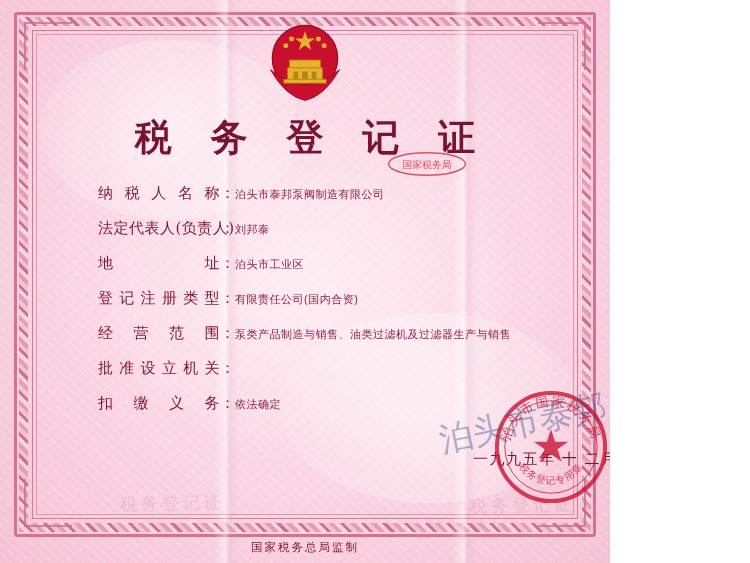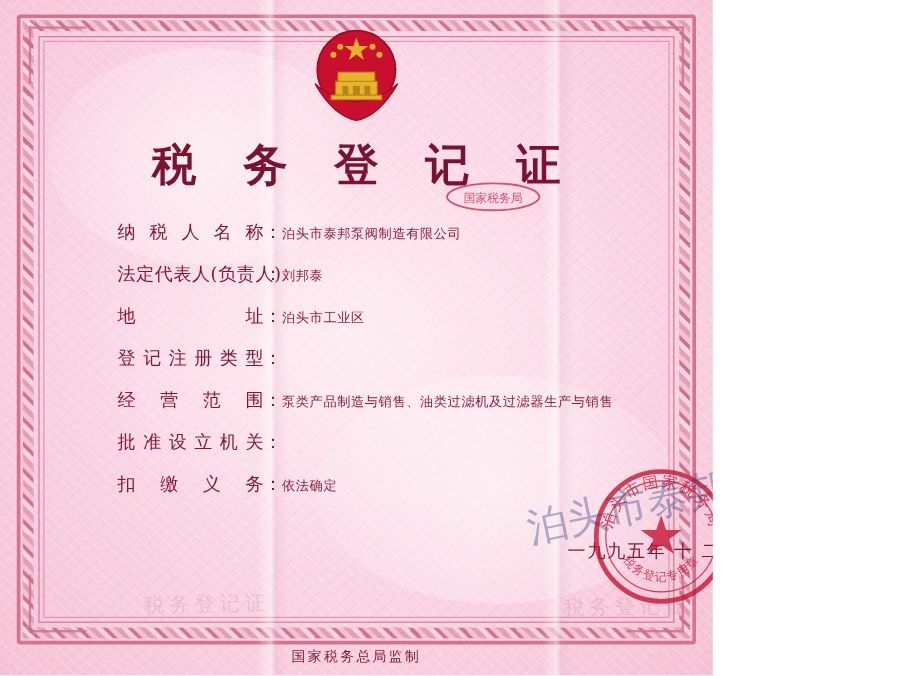--- a/index.html
+++ b/index.html
@@ -14,20 +14,21 @@
     background: #ffffff;
   }
 
   .certificate {
     position: relative;
     width: 594px;
     height: 563px;
     background:
       radial-gradient(ellipse at 50% 45%, #fde3ec 0%, #fbd9e6 45%, #f8cddd 75%, #f5c2d4 100%);
     overflow: hidden;
+    padding-left: 16px;
   }
 
   
   .texture {
     position: absolute;
     inset: 0;
     background-image:
       repeating-linear-gradient(42deg, rgba(255,255,255,0.35) 0px, rgba(255,255,255,0.35) 1px, rgba(255,255,255,0) 1px, rgba(255,255,255,0) 7px),
       repeating-linear-gradient(-42deg, rgba(228,150,180,0.18) 0px, rgba(228,150,180,0.18) 1px, rgba(255,255,255,0) 1px, rgba(255,255,255,0) 9px);
     opacity: 0.55;
@@ -351,20 +352,21 @@
     <div class="field">
       <div class="field-label sp">
         <span>登</span>
         <span>记</span>
         <span>注</span>
         <span>册</span>
         <span>类</span>
         <span>型</span>
       </div>
       <div class="field-colon">：</div>
+      <div class="field-value">有限责任公司(国内合资)</div>
     </div>
 
     <div class="field">
       <div class="field-label sp">
         <span>经</span>
         <span>营</span>
         <span>范</span>
         <span>围</span>
       </div>
       <div class="field-colon">：</div>

